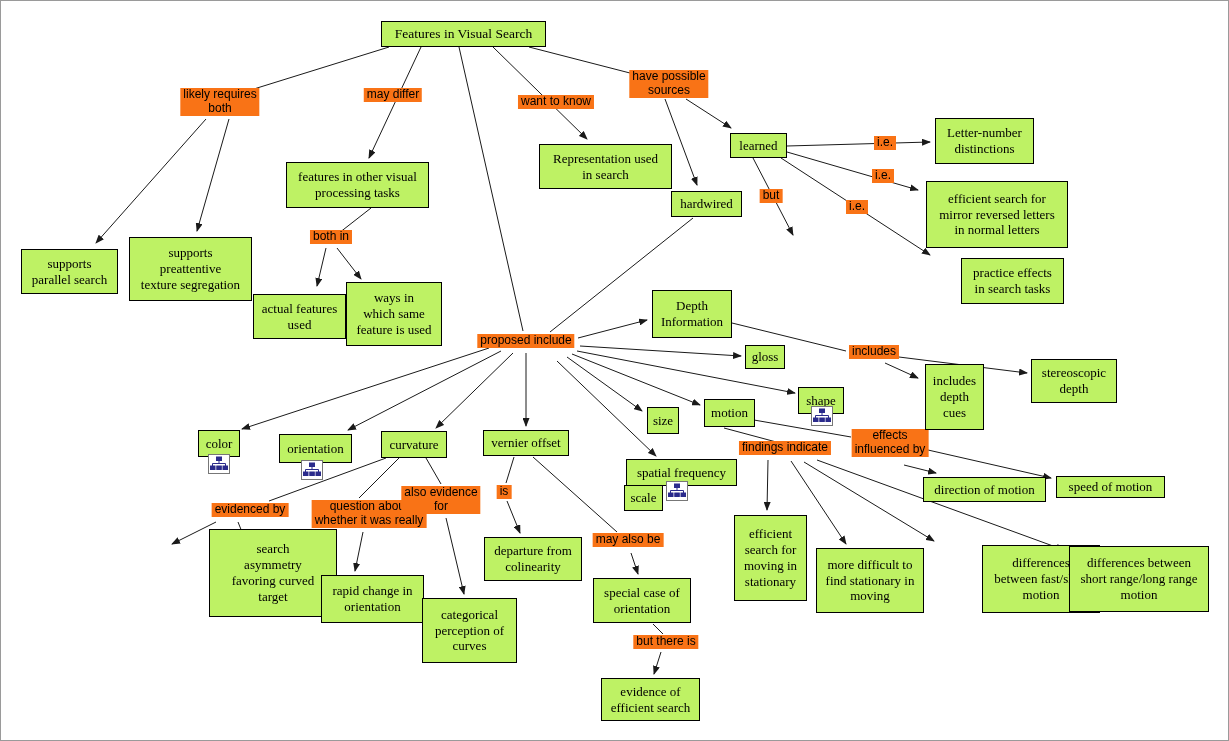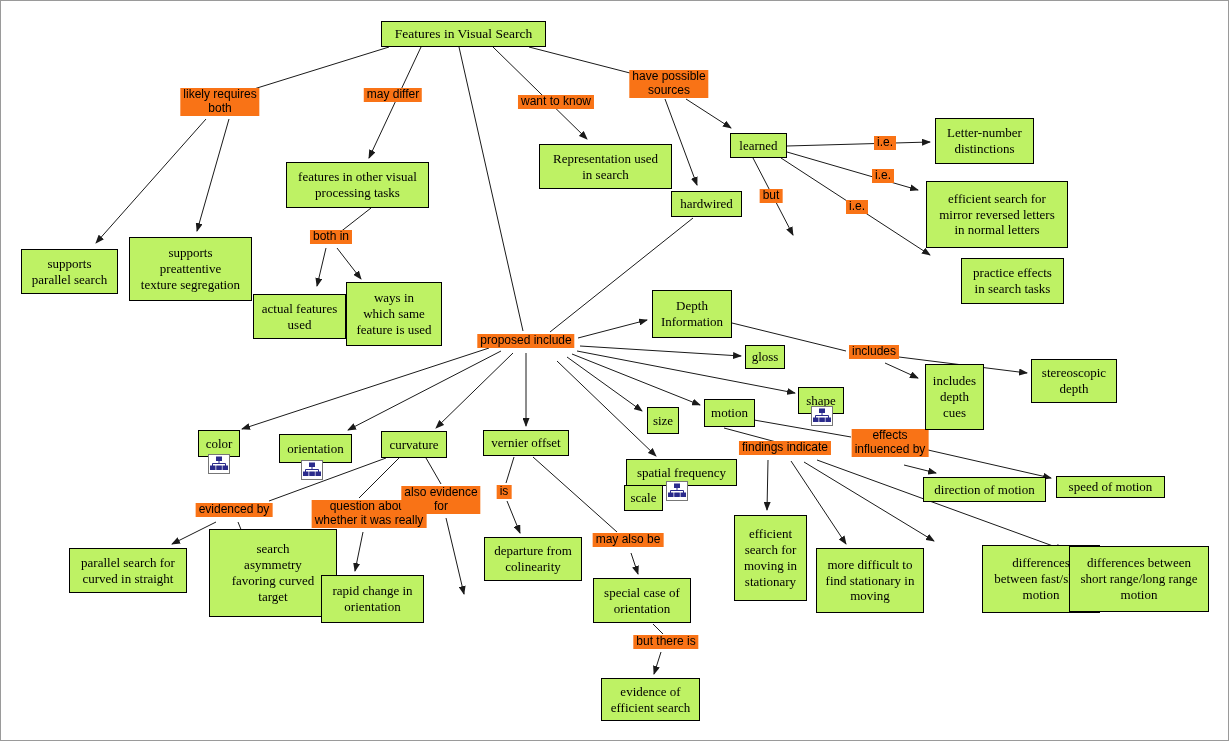--- a/index.html
+++ b/index.html
@@ -114,21 +114,21 @@
   <span class="lbl" style="left:555px;top:94px;">want to know</span>
   <span class="lbl" style="left:668px;top:69px;">have possible
 sources</span>
   <span class="lbl" style="left:884px;top:135px;">i.e.</span>
   <span class="lbl" style="left:882px;top:168px;">i.e.</span>
   <span class="lbl" style="left:856px;top:199px;">i.e.</span>
   <span class="lbl" style="left:770px;top:188px;">but</span>
   <span class="lbl" style="left:330px;top:229px;">both in</span>
   <span class="lbl" style="left:525px;top:333px;">proposed include</span>
   <span class="lbl" style="left:873px;top:344px;">includes</span>
-  <span class="lbl" style="left:233px;top:502px;">evidenced by</span>
+  <span class="lbl" style="left:249px;top:502px;">evidenced by</span>
   <span class="lbl" style="left:368px;top:499px;">question about
 whether it was really</span>
   <span class="lbl" style="left:440px;top:485px;">also evidence
 for</span>
   <span class="lbl" style="left:503px;top:484px;">is</span>
   <span class="lbl" style="left:627px;top:532px;">may also be</span>
   <span class="lbl" style="left:665px;top:634px;">but there is</span>
   <span class="lbl" style="left:784px;top:440px;">findings indicate</span>
   <span class="lbl" style="left:889px;top:428px;">effects
 influenced by</span>
@@ -167,28 +167,29 @@
 depth</div>
   <div class="node" style="left:797px;top:386px;width:46px;height:27px;">shape</div>
   <div class="node" style="left:703px;top:398px;width:51px;height:28px;">motion</div>
   <div class="node" style="left:646px;top:406px;width:32px;height:27px;">size</div>
   <div class="node" style="left:625px;top:458px;width:111px;height:27px;">spatial frequency</div>
   <div class="node" style="left:623px;top:484px;width:39px;height:26px;">scale</div>
   <div class="node" style="left:482px;top:429px;width:86px;height:26px;">vernier offset</div>
   <div class="node" style="left:197px;top:429px;width:42px;height:27px;">color</div>
   <div class="node" style="left:278px;top:433px;width:73px;height:29px;">orientation</div>
   <div class="node" style="left:380px;top:430px;width:66px;height:27px;">curvature</div>
-  <div class="node" style="left:68px;top:547px;width:118px;height:45px;">parallel search for
-curved in straight</div>
   <div class="node" style="left:208px;top:528px;width:128px;height:88px;">search
 asymmetry
 favoring curved
 target</div>
   <div class="node" style="left:320px;top:574px;width:103px;height:48px;">rapid change in
 orientation</div>
+  <div class="node" style="left:421px;top:597px;width:95px;height:65px;">categorical
+perception of
+curves</div>
   <div class="node" style="left:483px;top:536px;width:98px;height:44px;">departure from
 colinearity</div>
   <div class="node" style="left:592px;top:577px;width:98px;height:45px;">special case of
 orientation</div>
   <div class="node" style="left:600px;top:677px;width:99px;height:43px;">evidence of
 efficient search</div>
   <div class="node" style="left:733px;top:514px;width:73px;height:86px;">efficient
 search for
 moving in
 stationary</div>

